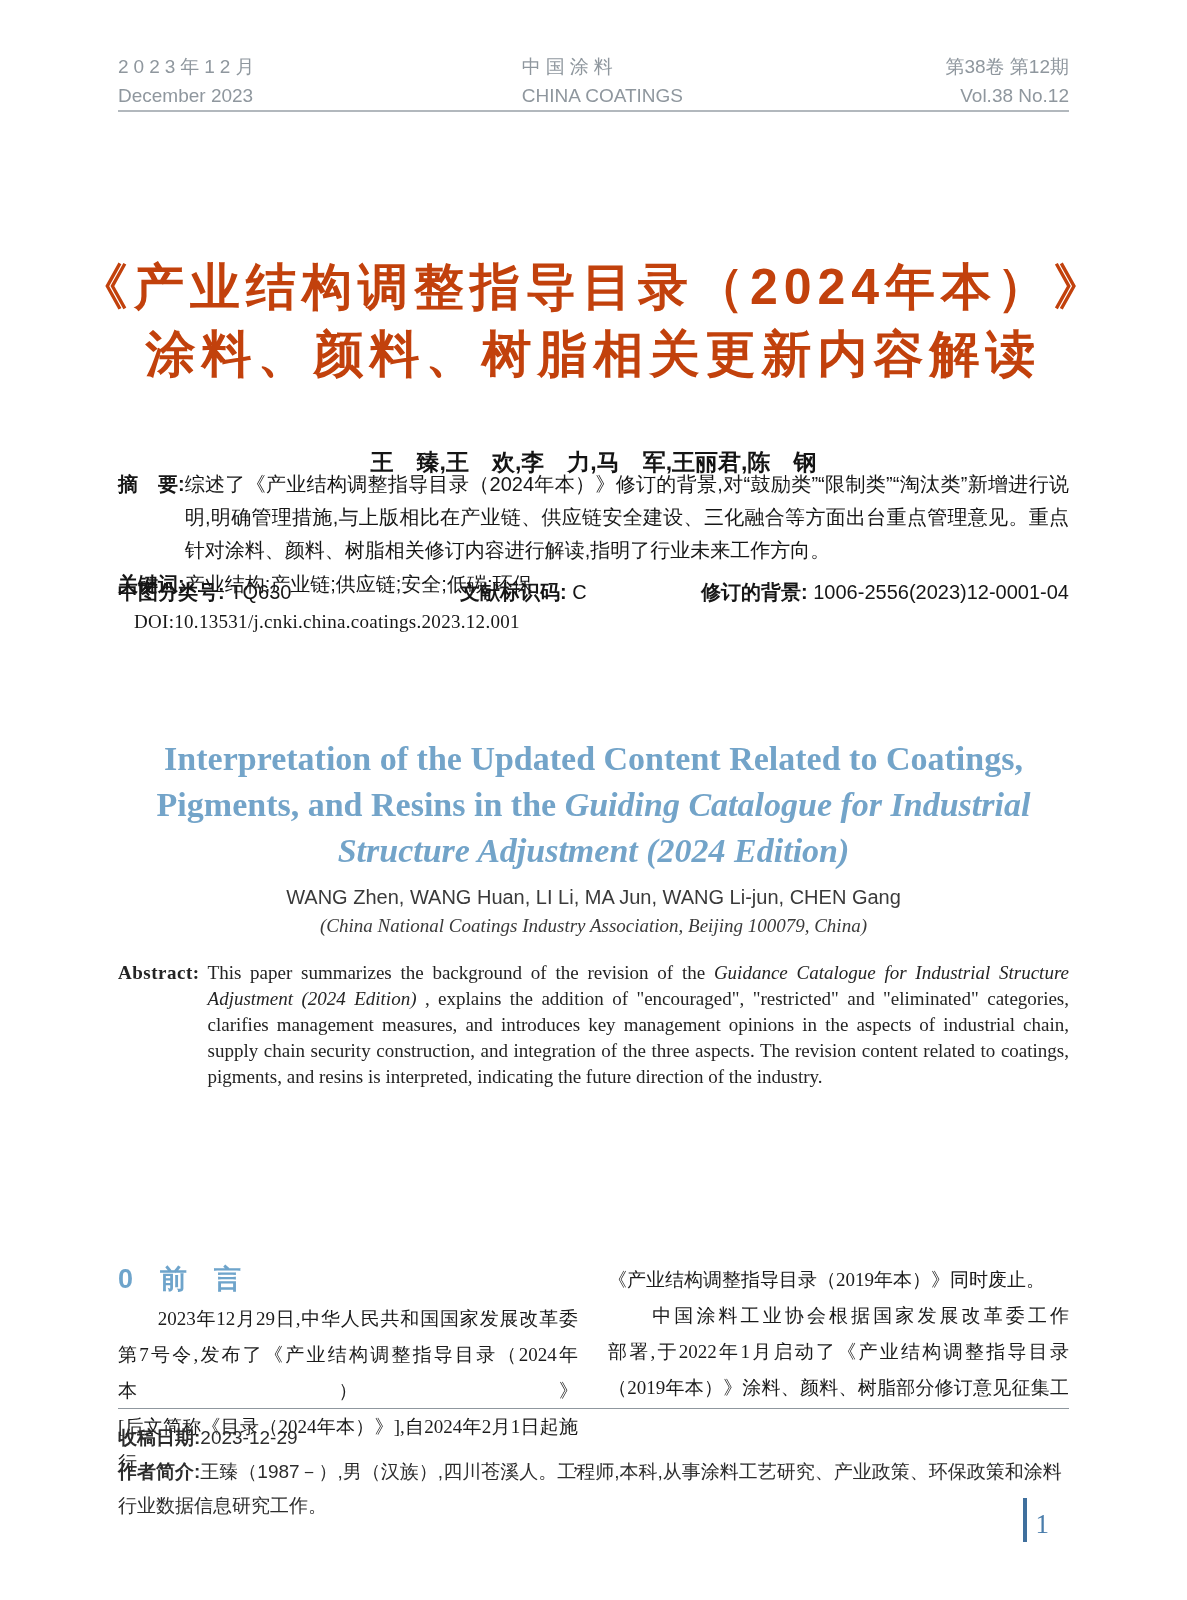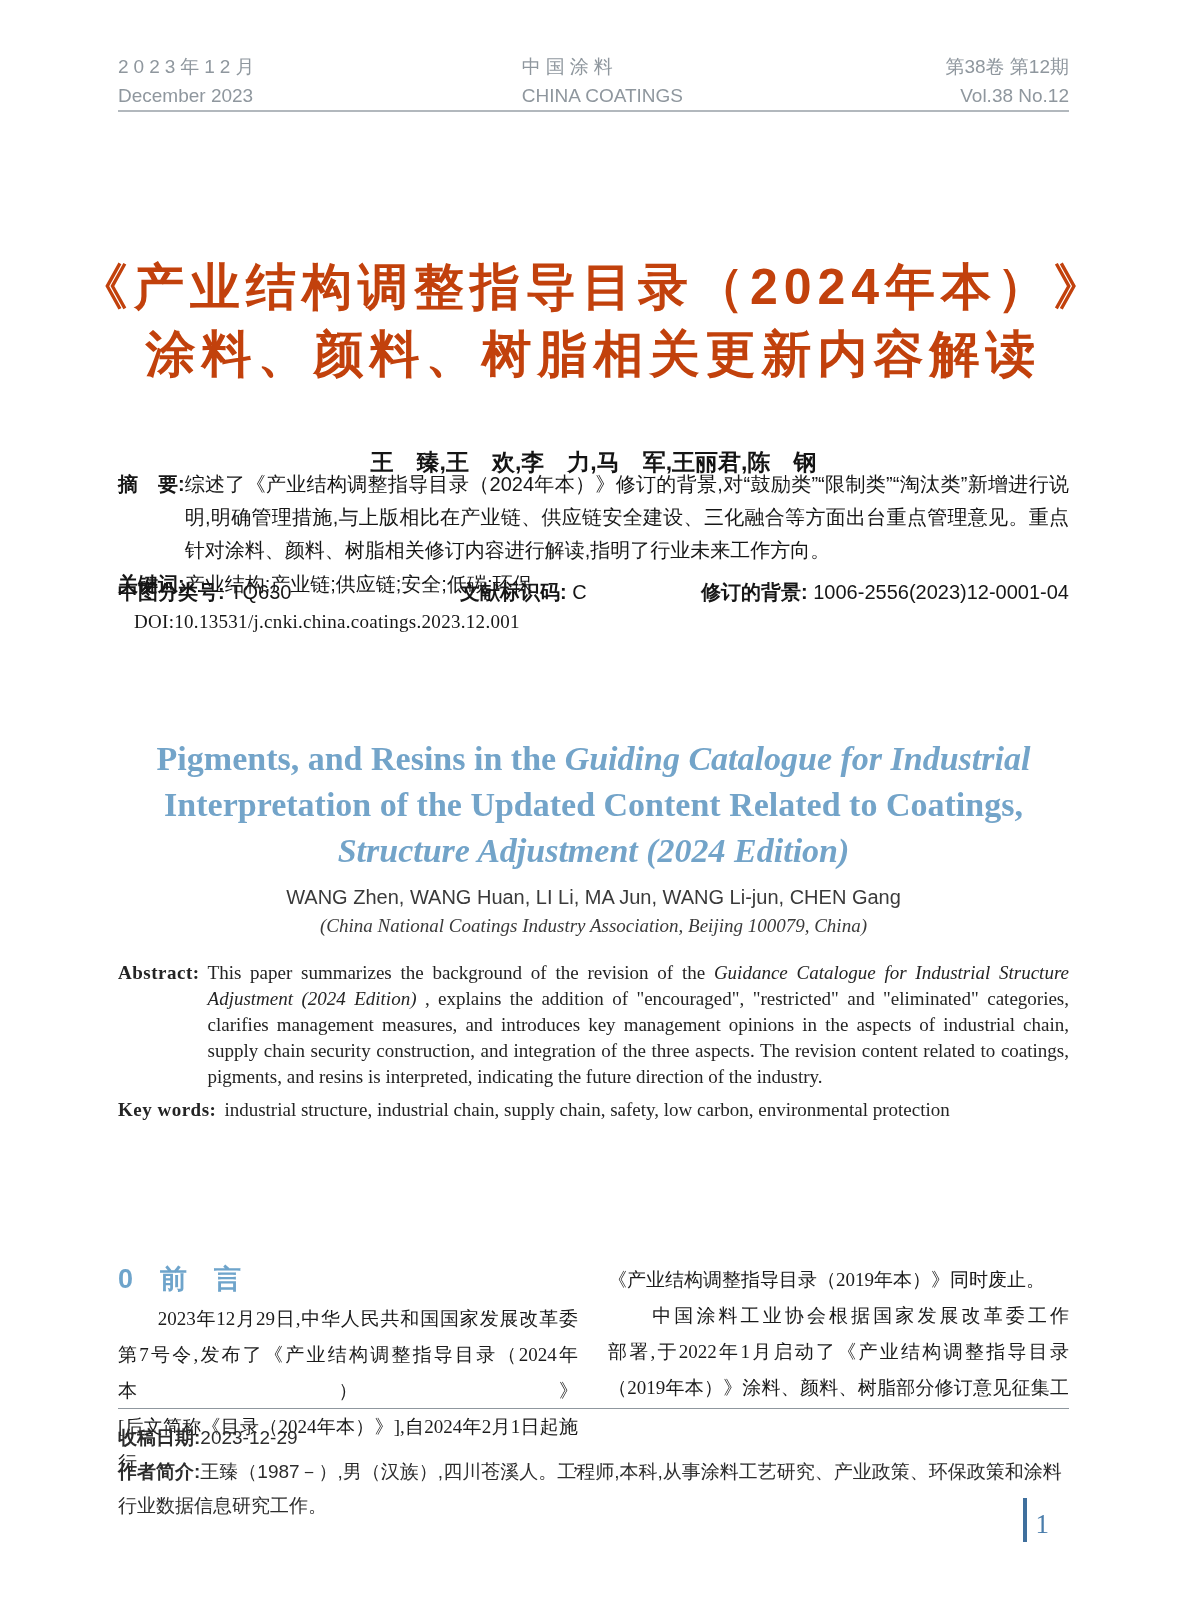--- a/index.html
+++ b/index.html
@@ -170,36 +170,32 @@
       <span>C</span>
     </div>
     <div class="meta-item meta-3">
       <span class="mlabel">修订的背景:</span>
       <span>1006-2556(2023)12-0001-04</span>
     </div>
   </div>
   <div class="doi-line">DOI:10.13531/j.cnki.china.coatings.2023.12.001</div>
 
   <div class="en-title">
+    <div>Interpretation of the Updated Content Related to Coatings,</div>
     <div><span>Pigments, and Resins in the </span><span class="italic">Guiding Catalogue for Industrial</span></div>
-    <div>Interpretation of the Updated Content Related to Coatings,</div>
     <div class="italic">Structure Adjustment (2024 Edition)</div>
   </div>
 
   <div class="en-authors">WANG Zhen, WANG Huan, LI Li, MA Jun, WANG Li-jun, CHEN Gang</div>
   <div class="en-affil">(China National Coatings Industry Association, Beijing 100079, China)</div>
 
   <div class="en-abs-block">
     <div class="hang">
       <span class="hlabel">Abstract:</span>
       <span class="hbody"><span>This paper summarizes the background of the revision of the </span><span class="italic">Guidance Catalogue for Industrial Structure Adjustment (2024 Edition)</span><span> , explains the addition of "encouraged", "restricted" and "eliminated" categories, clarifies management measures, and introduces key management opinions in the aspects of industrial chain, supply chain security construction, and integration of the three aspects. The revision content related to coatings, pigments, and resins is interpreted, indicating the future direction of the industry.</span></span>
-    </div>
-    <div class="hang en-kw-row">
-      <span class="hlabel">Key words:</span>
-      <span class="hbody">industrial structure, industrial chain, supply chain, safety, low carbon, environmental protection</span>
     </div>
   </div>
 
   <div class="col-left">
     <div class="sec-heading">0　前　言</div>
     <div>
         <div class="colline fill">　　2023年12月29日,中华人民共和国国家发展改革委</div>
         <div class="colline fill">第7号令,发布了《产业结构调整指导目录（2024年本）》</div>
         <div class="colline fill">[后文简称《目录（2024年本）》],自2024年2月1日起施行,</div>
       </div>

